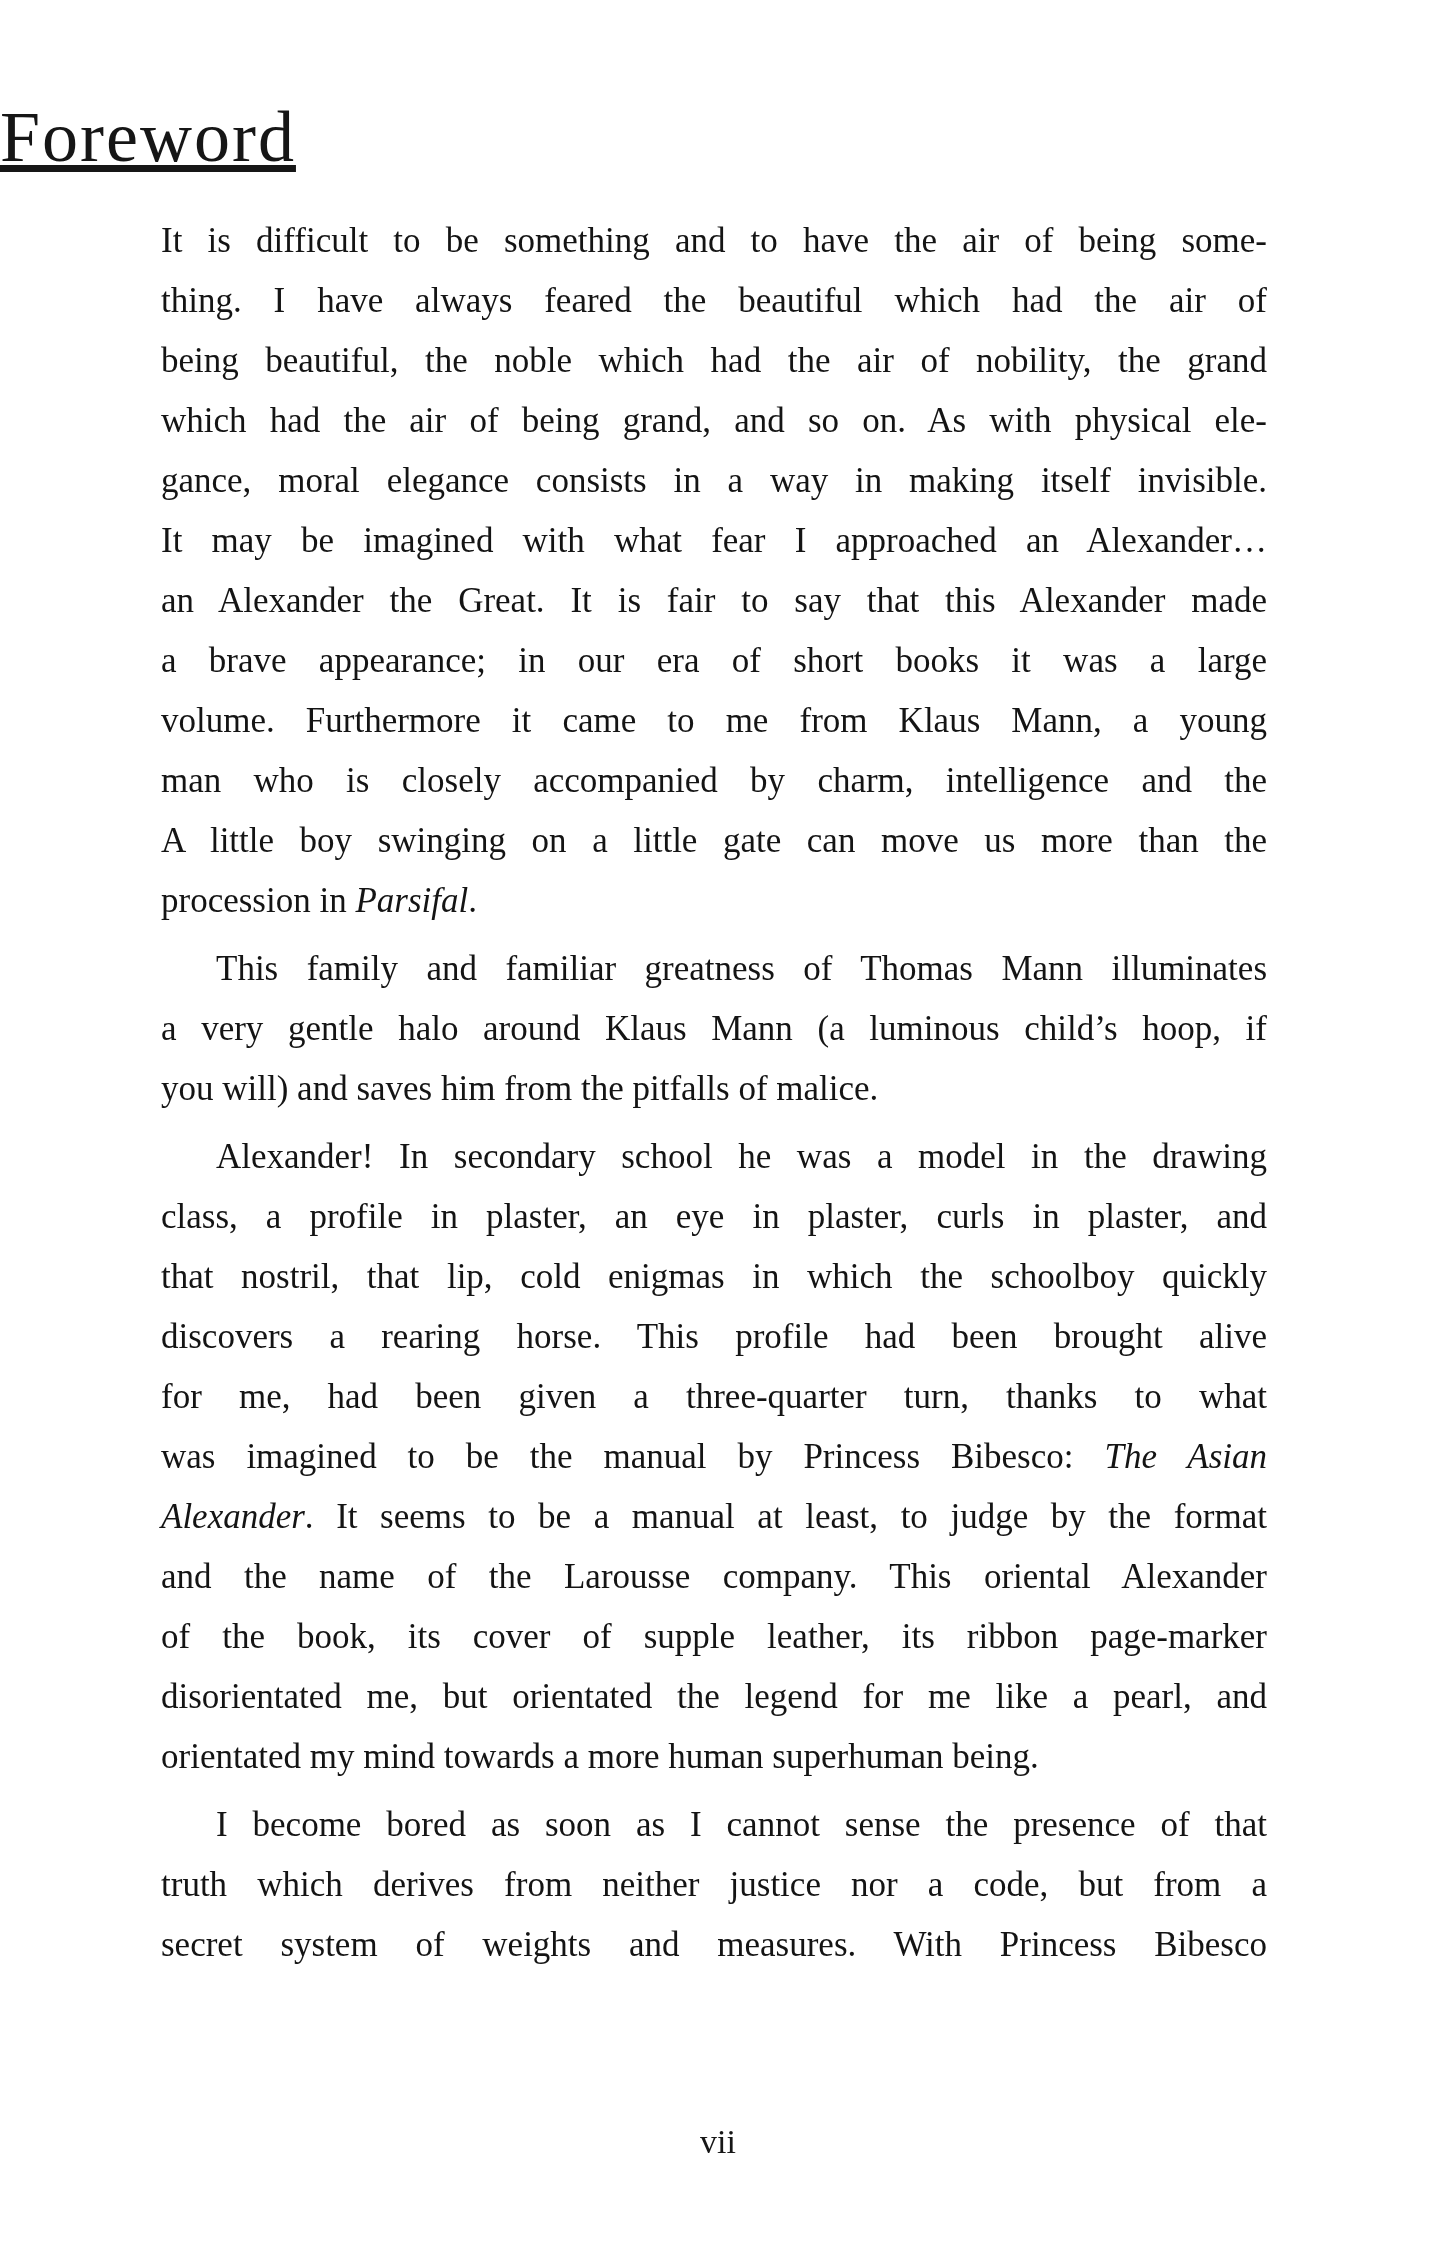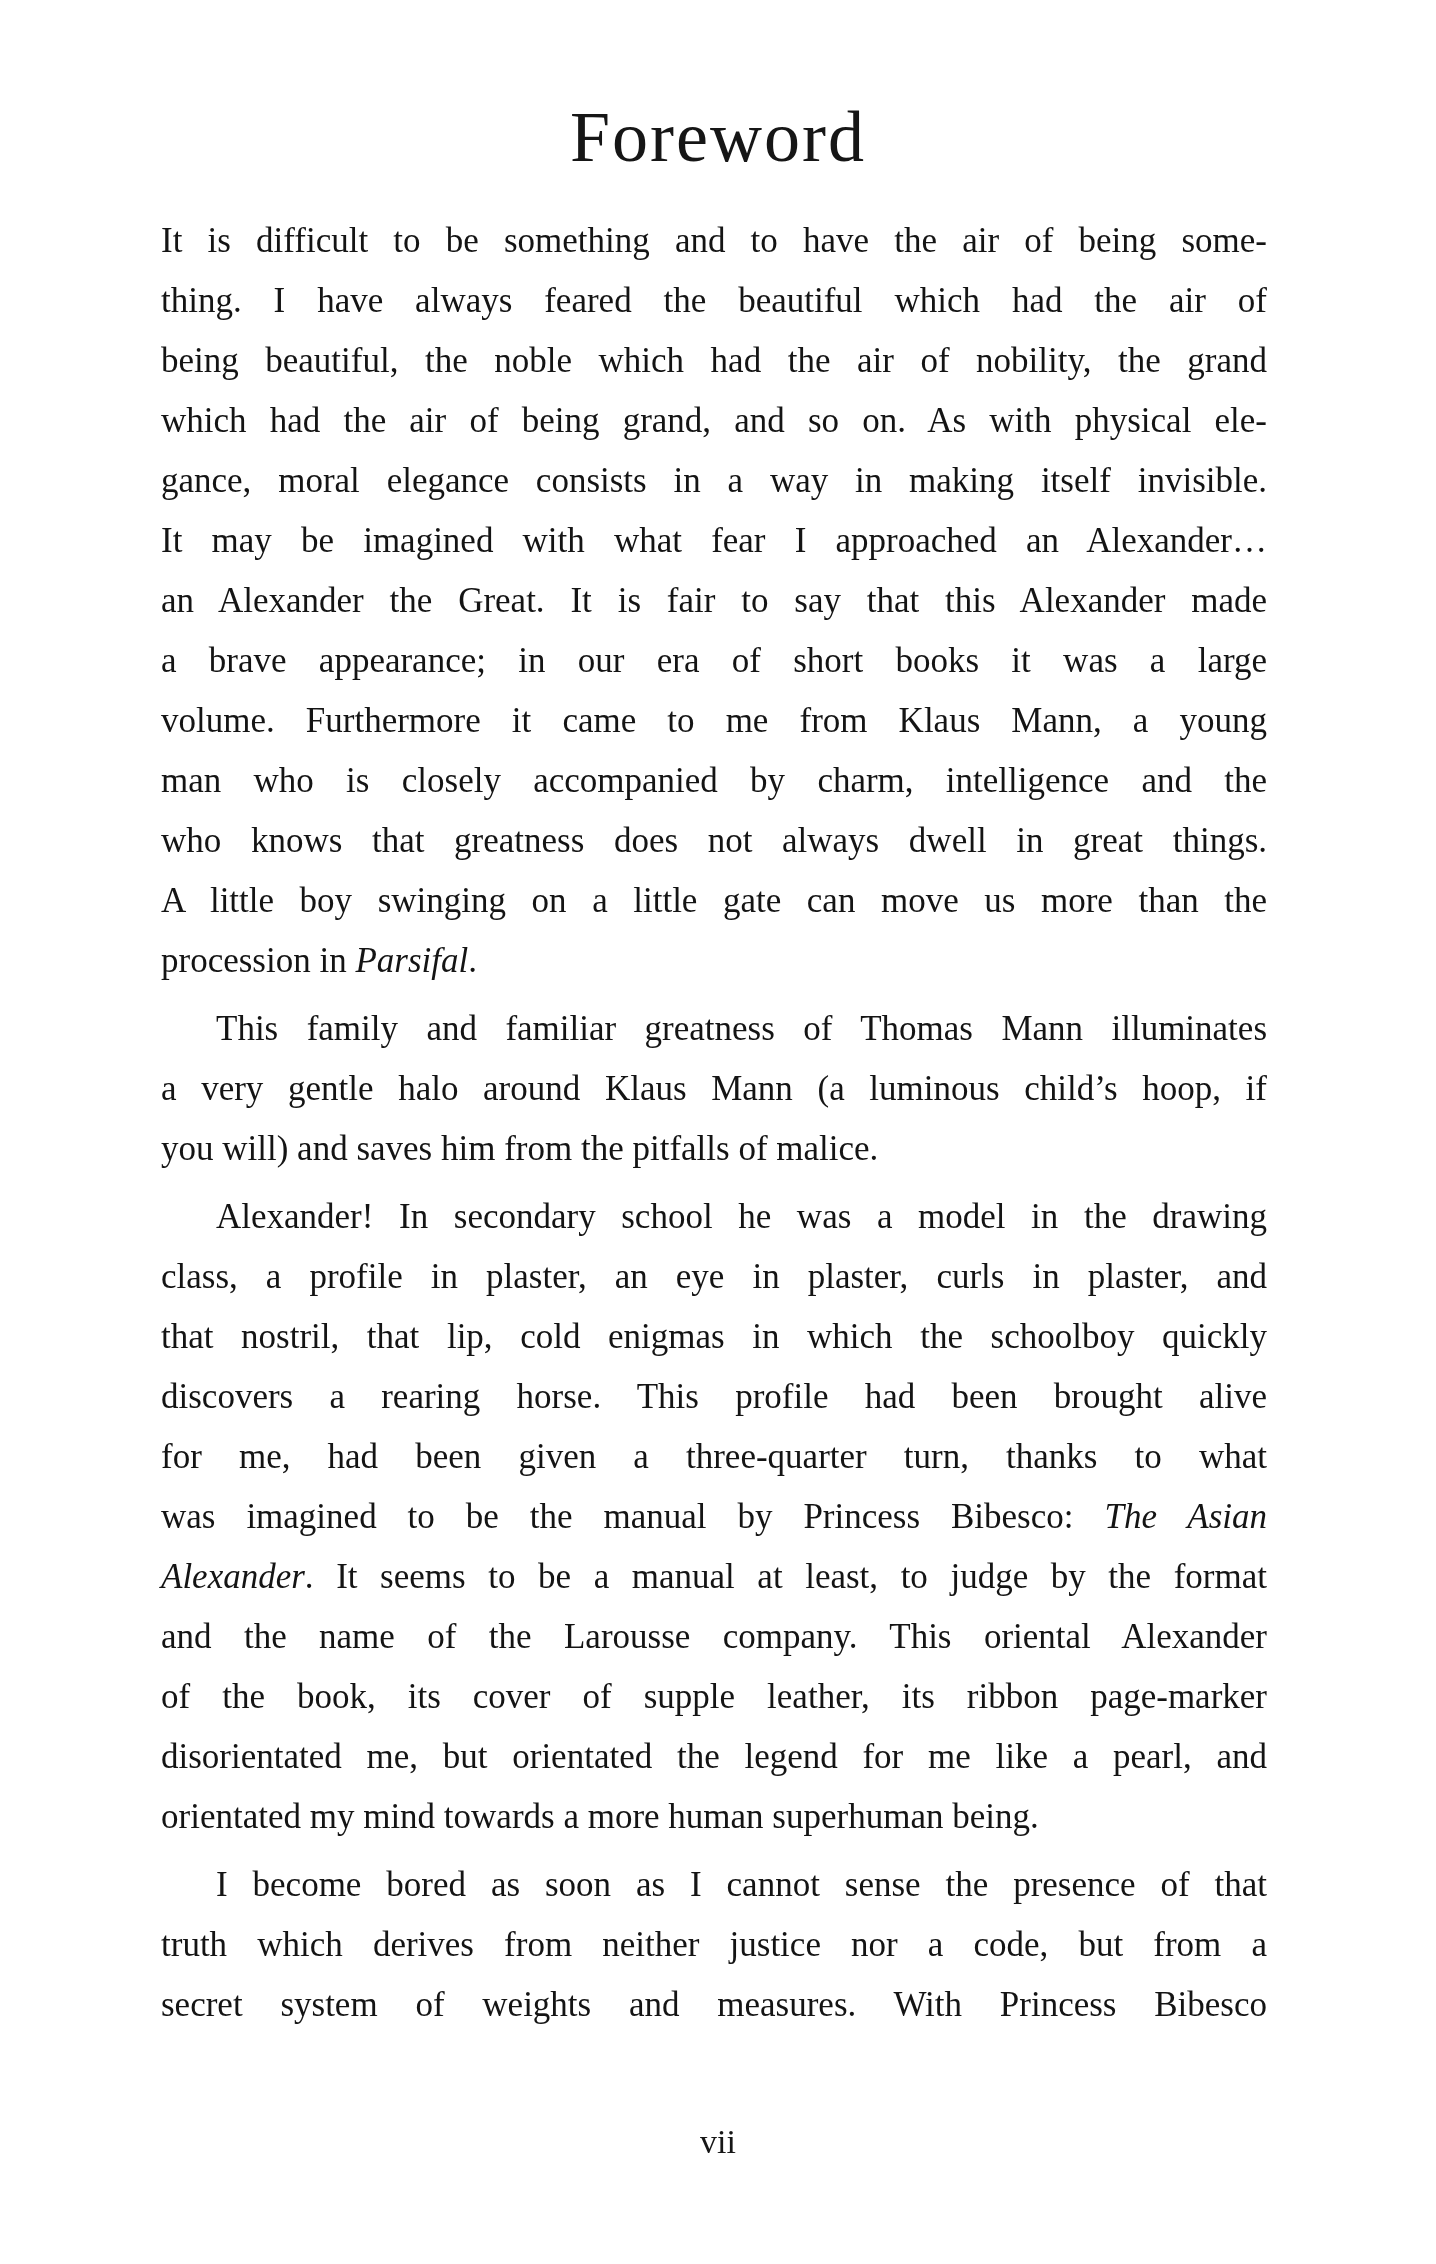--- a/index.html
+++ b/index.html
@@ -10,23 +10,23 @@
     height: 2264px;
     background: #ffffff;
     color: #141414;
     font-family: "Liberation Serif", serif;
     overflow: hidden;
   }
   .title {
     font-weight: normal;
     font-size: 72px;
     letter-spacing: 2px;
-    text-align: center;
     padding-top: 96px;
     color: #161616;
+    text-decoration: underline;
   }
   .body-text {
     width: 1122px;
     margin-left: 153px;
     margin-top: 32px;
     font-size: 35px;
     line-height: 60px;
   }
   .para { margin: 8px; }
   .line {
@@ -56,21 +56,20 @@
         <div class="line"><span>It is difficult to be something and to have the air of being some-</span></div>
         <div class="line"><span>thing. I have always feared the beautiful which had the air of</span></div>
         <div class="line"><span>being beautiful, the noble which had the air of nobility, the grand</span></div>
         <div class="line"><span>which had the air of being grand, and so on. As with physical ele-</span></div>
         <div class="line"><span>gance, moral elegance consists in a way in making itself invisible.</span></div>
         <div class="line"><span>It may be imagined with what fear I approached an Alexander…</span></div>
         <div class="line"><span>an Alexander the Great. It is fair to say that this Alexander made</span></div>
         <div class="line"><span>a brave appearance; in our era of short books it was a large</span></div>
         <div class="line"><span>volume. Furthermore it came to me from Klaus Mann, a young</span></div>
         <div class="line"><span>man who is closely accompanied by charm, intelligence and the</span></div>
-        <div class="line"><span>who knows that greatness does not always dwell in great things.</span></div>
         <div class="line"><span>A little boy swinging on a little gate can move us more than the</span></div>
         <div class="line last"><span>procession in </span><em>Parsifal</em><span>.</span></div>
       </div>
       <div class="para">
         <div class="line indent"><span>This family and familiar greatness of Thomas Mann illuminates</span></div>
         <div class="line"><span>a very gentle halo around Klaus Mann (a luminous child’s hoop, if</span></div>
         <div class="line last"><span>you will) and saves him from the pitfalls of malice.</span></div>
       </div>
       <div class="para">
         <div class="line indent"><span>Alexander! In secondary school he was a model in the drawing</span></div>

